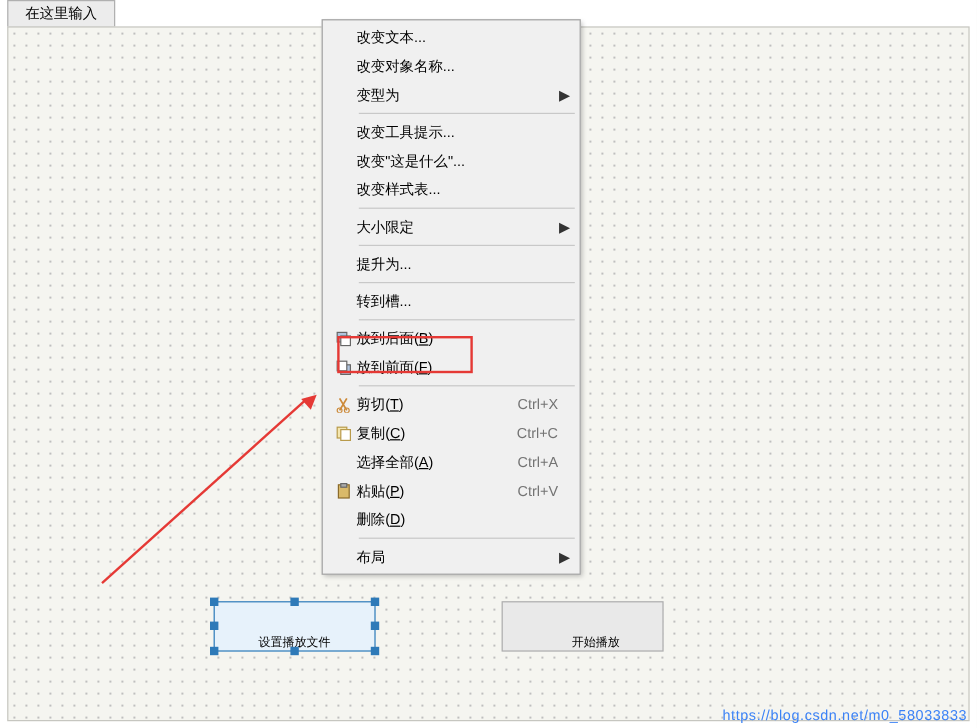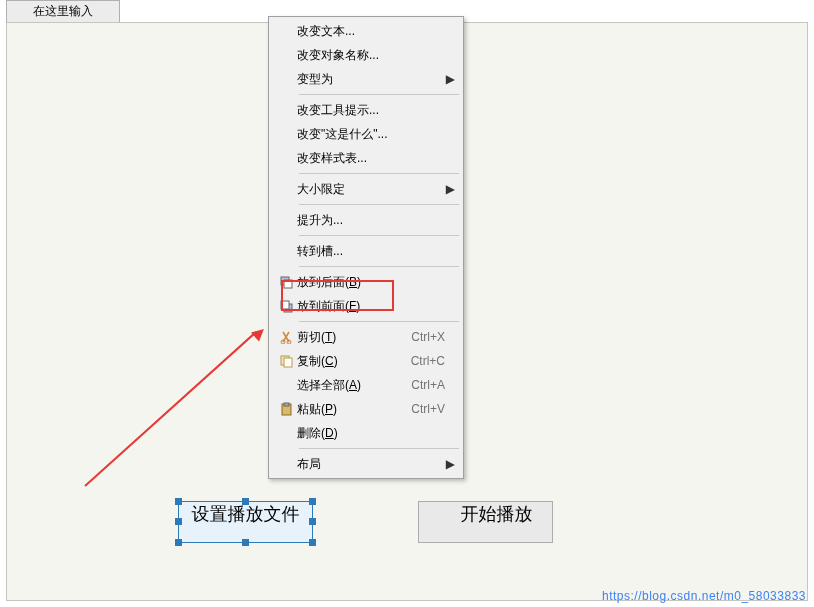--- a/index.html
+++ b/index.html
@@ -12,44 +12,44 @@
     height: 607px;
     position: relative;
     overflow: hidden;
   }
   .tab {
     position: absolute;
     left: 6px;
     top: 0;
     background: #ececec;
     border: 1px solid #b0b0b0;
-    padding: 2px 26px;
+    padding: 2px 14px;
     font-size: 12px;
   }
   .canvas {
     position: absolute;
     left: 6px;
     top: 22px;
     right: 6px;
     bottom: 6px;
     border: 1px solid #c6c6c0;
     background-image: radial-gradient(circle, #bfbfbf 0.6px, transparent 0.6px);
     background-size: 10px 10px;
     background-color: #f5f5f0;
   }
   .btn {
     position: absolute;
     width: 135px;
     height: 42px;
     background: #e9e9e9;
     border: 1px solid #adadad;
     display: flex;
-    align-items: flex-start;
+    align-items: flex-end;
     justify-content: center;
-    font-size: 18px;
+    font-size: 10px;
   }
   .btn.selected {
     background: #e7f2fb;
     border: 1px solid #2e7ab8;
   }
   .handle {
     position: absolute;
     width: 7px;
     height: 7px;
     background: #2e7ab8;
@@ -60,21 +60,21 @@
   .h-ml { left: -4px; top: 50%; margin-top: -4px; }
   .h-mr { right: -4px; top: 50%; margin-top: -4px; }
   .h-bl { left: -4px; bottom: -4px; }
   .h-bm { left: 50%; bottom: -4px; margin-left: -4px; }
   .h-br { right: -4px; bottom: -4px; }
 
   .ctxmenu {
     position: absolute;
     left: 268px;
     top: 16px;
-    width: 196px;
+    width: 216px;
     background: #f0f0f0;
     border: 1px solid #a0a0a0;
     box-shadow: 2px 2px 4px rgba(0,0,0,0.25);
     padding: 2px;
     font-size: 12px;
   }
   .ctxmenu .mi {
     display: flex;
     align-items: center;
     height: 24px;

